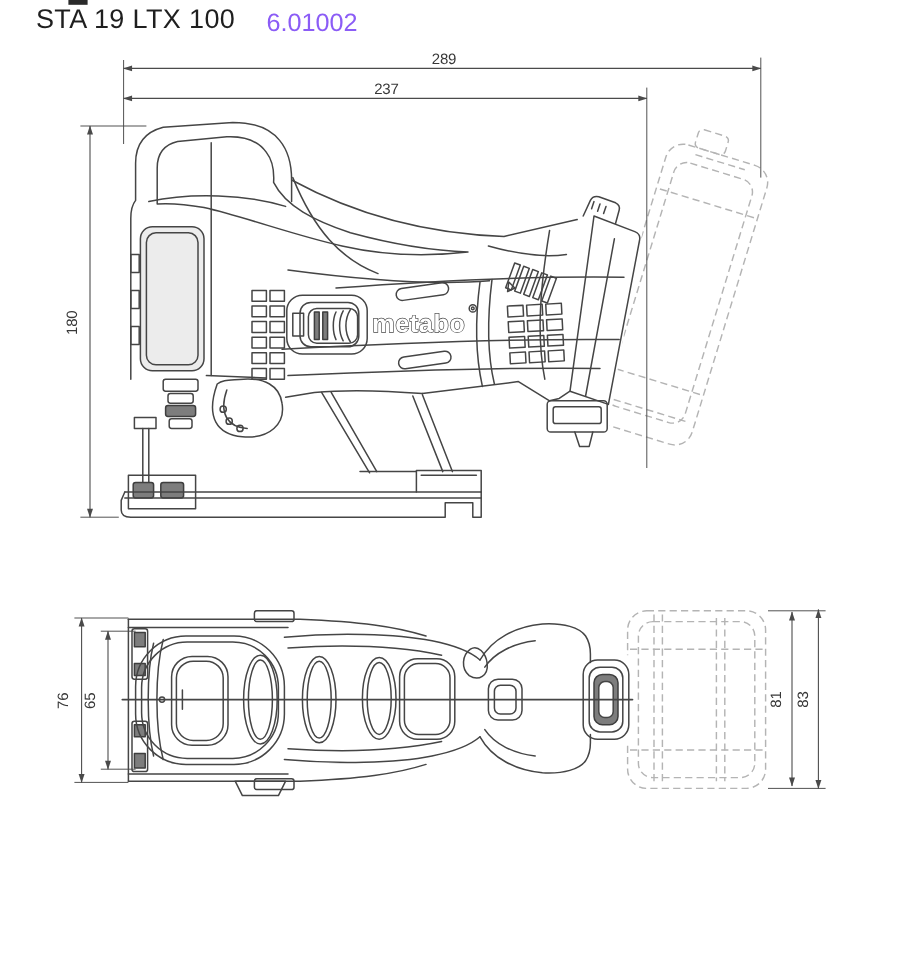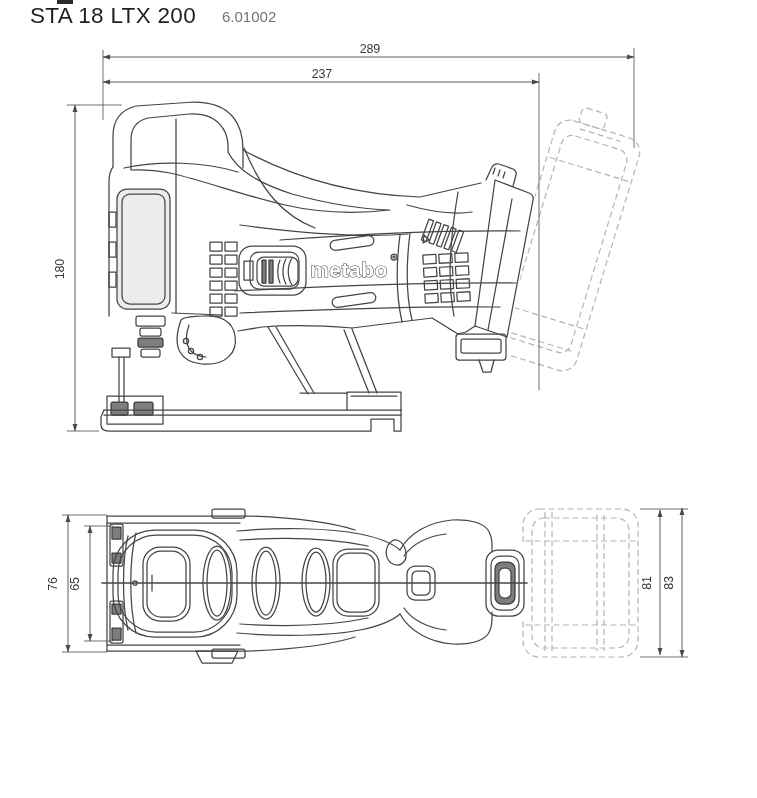--- a/index.html
+++ b/index.html
@@ -5,21 +5,21 @@
   html,body { margin:0; padding:0; background:#fff; }
   .canvas {
     position:relative; width:757px; height:798px; background:#ffffff;
     font-family:"Liberation Sans", sans-serif; overflow:hidden;
   }
   .hdr-title {
     position:absolute; left:30px; top:3px; font-size:22.5px; letter-spacing:.3px;
     color:#1f1f1f; white-space:nowrap;
   }
   .hdr-article {
-    position:absolute; left:222px; top:8px; font-size:15px; color:#737373; white-space:nowrap;
+    position:absolute; left:222px; top:8px; font-size:21px; color:#8b5cf6; white-space:nowrap;
   }
   svg { position:absolute; left:0; top:0; }
   
   .ink path, .ink rect, .ink ellipse, .ink circle, .ink line {
     stroke:#454545; fill:none; stroke-width:1.25; stroke-linejoin:round; stroke-linecap:round;
   }
   .ink .dark  { fill:#7d7d7d; stroke:#3e3e3e; }
   .ink .panel { fill:#ececec; }
   .ink .wfill { fill:#ffffff; }
   .ink .thick { stroke-width:1.6; }
@@ -39,21 +39,21 @@
     font-family:"Liberation Sans", sans-serif; font-weight:bold; font-size:21px;
     fill:#ffffff; stroke:#4a4a4a; stroke-width:1.1; paint-order:stroke;
     letter-spacing:.5px;
   }
 </style>
 </head>
 <body>
 
 <div class="canvas">
 
-  <span class="hdr-title">STA 18 LTX 200</span>
+  <span class="hdr-title">STA 19 LTX 100</span>
   <span class="hdr-article">6.01002</span>
 
   <svg width="757" height="798" viewBox="0 0 757 798">
     <defs>
       <marker id="ah" viewBox="0 0 10 10" refX="9.4" refY="5" markerWidth="11.5" markerHeight="7.5" orient="auto-start-reverse" markerUnits="userSpaceOnUse">
         <path d="M0,1.7 L10,5 L0,8.3 Z" fill="#4a4a4a"></path>
       </marker>
     </defs>
 
     <rect x="57" y="0" width="16" height="4" fill="#2a2a2a"></rect>

